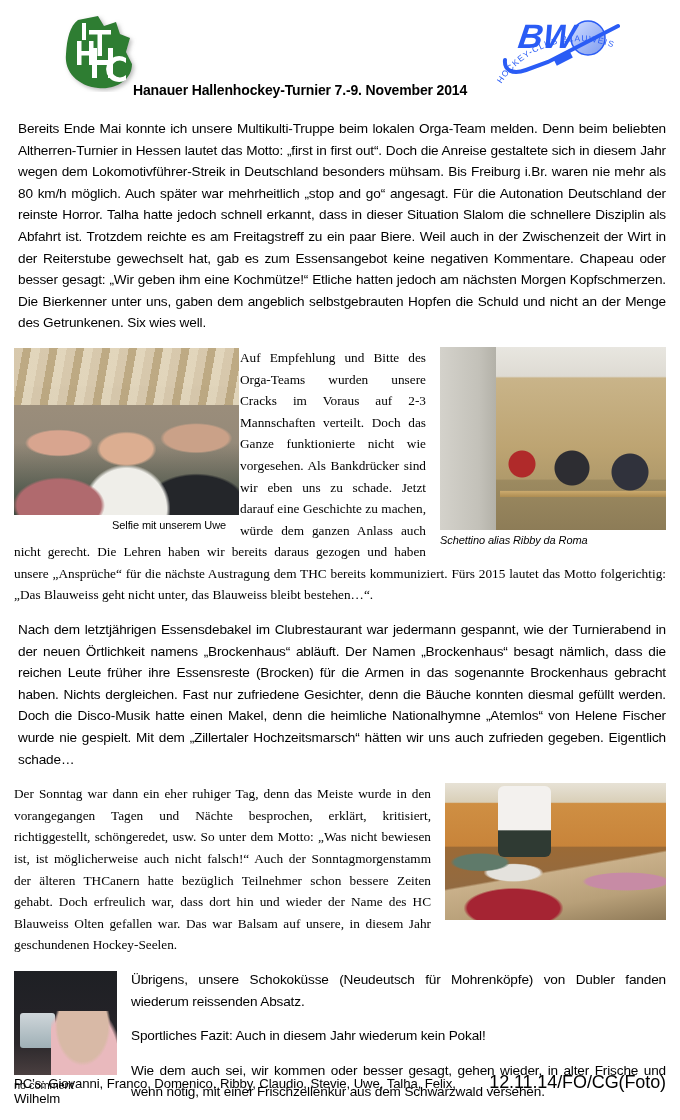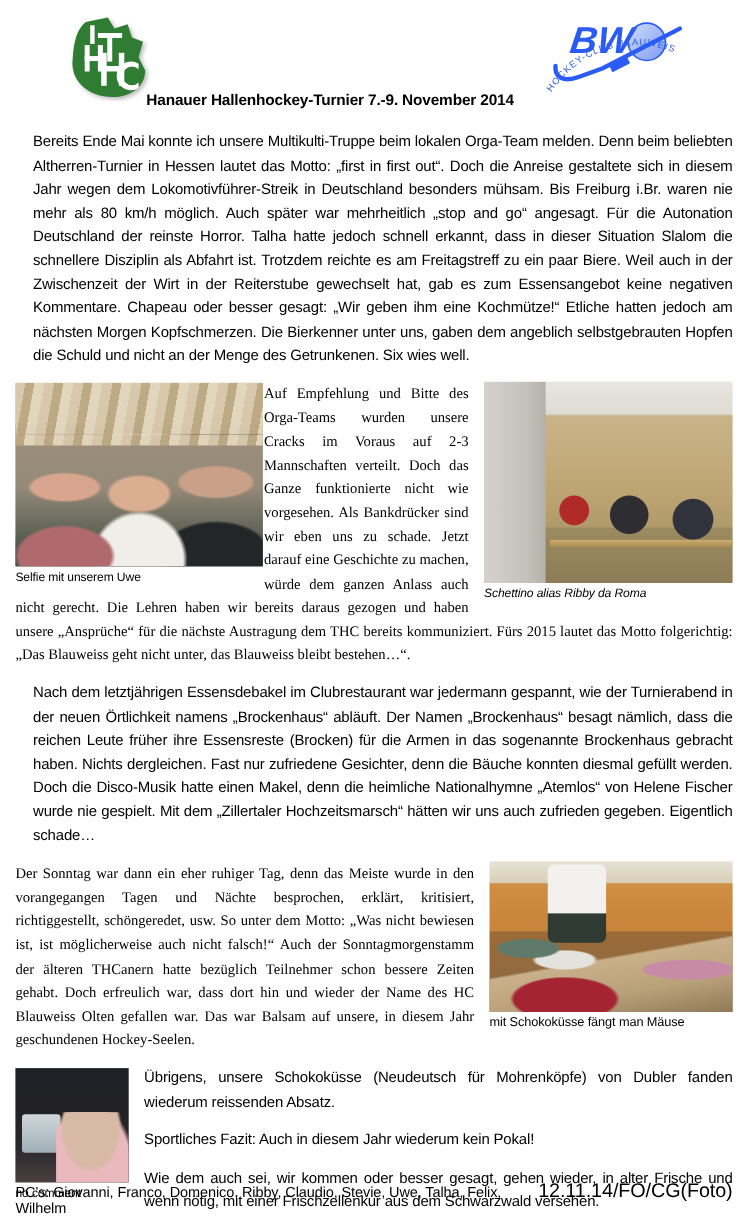--- a/index.html
+++ b/index.html
@@ -51,21 +51,21 @@
     position: absolute;
     left: 14px;
     top: 118px;
     width: 652px;
   }
   p.cond {
     font-family: "Liberation Sans Narrow", "Liberation Sans", sans-serif;
     font-size: 13.6px;
     line-height: 21.6px;
     text-align: justify;
-    margin: 0 0 13px 16px;
+    margin: 0 0 13px 4px;
     letter-spacing: -0.15px;
     font-stretch: condensed;
     transform-origin: left top;
   }
   p.wide {
     font-family: Liberation Serif, serif;
     font-size: 13.3px;
     line-height: 21.6px;
     text-align: justify;
     margin: 0 0 13px 0;
@@ -94,20 +94,21 @@
     margin: 0 0 4px 14px;
     shape-outside: margin-box;
     font-style: italic;
   }
   .fig-ribby .ph { width: 226px; height: 183px; }
 
   .fig-selfie {
     float: left;
     width: 212px;
     margin: 1px 14px 4px 0;
+    text-align: right;
   }
   .fig-selfie .ph { width: 225px; height: 167px; }
 
   .fig-schoko {
     float: right;
     width: 221px;
     margin: 0 0 4px 14px;
   }
   .fig-schoko .ph { width: 221px; height: 137px; }
 
@@ -297,21 +298,20 @@
     <span class="ph ph-selfie"></span>
     <figcaption class="fig-cap">Selfie mit unserem Uwe</figcaption>
   </figure>
 
   <p class="wide">Auf Empfehlung und Bitte des Orga-Teams wurden unsere Cracks im Voraus auf 2-3 Mannschaften verteilt. Doch das Ganze funktionierte nicht wie vorgesehen. Als Bankdrücker sind wir eben uns zu schade. Jetzt darauf eine Geschichte zu machen, würde dem ganzen Anlass auch nicht gerecht. Die Lehren haben wir bereits daraus gezogen und haben unsere „Ansprüche“ für die nächste Austragung dem THC bereits kommuniziert. Fürs 2015 lautet das Motto folgerichtig: „Das Blauweiss geht nicht unter, das Blauweiss bleibt bestehen…“.</p>
 
   <p class="cond">Nach dem letztjährigen Essensdebakel im Clubrestaurant war jedermann gespannt, wie der Turnierabend in der neuen Örtlichkeit namens „Brockenhaus“ abläuft. Der Namen „Brockenhaus“ besagt nämlich, dass die reichen Leute früher ihre Essensreste (Brocken) für die Armen in das sogenannte Brockenhaus gebracht haben. Nichts dergleichen. Fast nur zufriedene Gesichter, denn die Bäuche konnten diesmal gefüllt werden. Doch die Disco-Musik hatte einen Makel, denn die heimliche Nationalhymne „Atemlos“ von Helene Fischer wurde nie gespielt. Mit dem „Zillertaler Hochzeitsmarsch“ hätten wir uns auch zufrieden gegeben. Eigentlich schade…</p>
 
   <figure class="fig-schoko">
     <span class="ph ph-schoko"></span>
-    <figcaption class="fig-cap widecap">mit Schokoküsse fängt man Mäuse</figcaption>
   </figure>
 
   <p class="wide">Der Sonntag war dann ein eher ruhiger Tag, denn das Meiste wurde in den vorangegangen Tagen und Nächte besprochen, erklärt, kritisiert, richtiggestellt, schöngeredet, usw. So unter dem Motto: „Was nicht bewiesen ist, ist möglicherweise auch nicht falsch!“ Auch der Sonntagmorgenstamm der älteren THCanern hatte bezüglich Teilnehmer schon bessere Zeiten gehabt. Doch erfreulich war, dass dort hin und wieder der Name des HC Blauweiss Olten gefallen war. Das war Balsam auf unsere, in diesem Jahr geschundenen Hockey-Seelen.</p>
 
   <figure class="fig-nocomment">
     <span class="ph ph-nocomment"></span>
     <figcaption class="fig-cap">no comment</figcaption>
   </figure>
 
   <p class="cond">Übrigens, unsere Schokoküsse (Neudeutsch für Mohrenköpfe) von Dubler fanden wiederum reissenden Absatz.</p>

